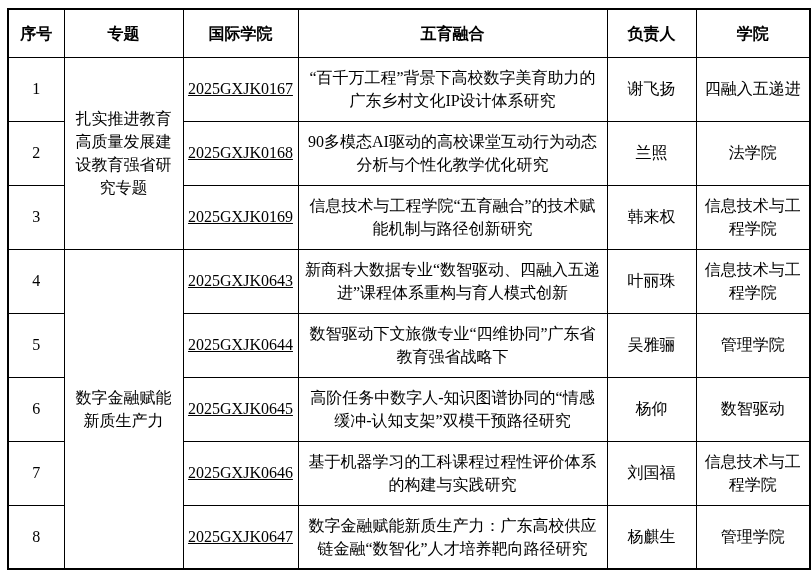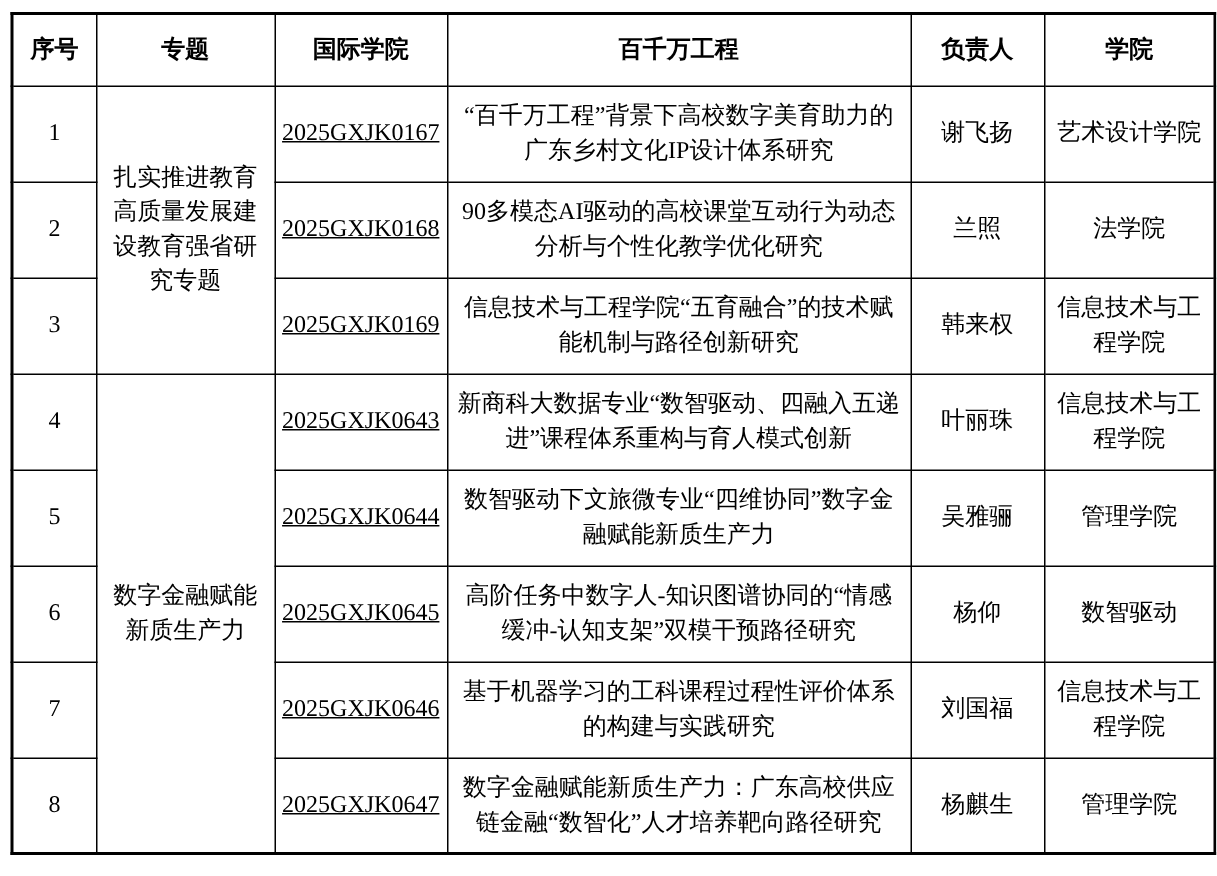--- a/index.html
+++ b/index.html
@@ -86,33 +86,33 @@
       <col style="width:115px">
       <col style="width:309px">
       <col style="width:89px">
       <col style="width:114px">
     </colgroup>
     <thead>
       <tr class="header-row">
         <th class="hdr">序号</th>
         <th class="hdr">专题</th>
         <th class="hdr">国际学院</th>
-        <th class="hdr">百千万工程</th>
+        <th class="hdr">五育融合</th>
         <th class="hdr">负责人</th>
         <th class="hdr">学院</th>
       </tr>
     </thead>
     <tbody>
       <tr class="body-row">
         <td class="no-cell">1</td>
         <td class="topic-cell" rowspan="3">扎实推进教育高质量发展建设教育强省研究专题</td>
         <td class="code-cell">2025GXJK0167</td>
         <td class="title-cell">“百千万工程”背景下高校数字美育助力的广东乡村文化IP设计体系研究</td>
         <td class="leader-cell">谢飞扬</td>
-        <td class="college-cell">艺术设计学院</td>
+        <td class="college-cell">四融入五递进</td>
       </tr>
       <tr class="body-row">
         <td class="no-cell">2</td>
         <td class="code-cell">2025GXJK0168</td>
         <td class="title-cell">90多模态AI驱动的高校课堂互动行为动态分析与个性化教学优化研究</td>
         <td class="leader-cell">兰照</td>
         <td class="college-cell">法学院</td>
       </tr>
       <tr class="body-row">
         <td class="no-cell">3</td>
@@ -125,21 +125,21 @@
         <td class="no-cell">4</td>
         <td class="topic-cell" rowspan="5">数字金融赋能新质生产力</td>
         <td class="code-cell">2025GXJK0643</td>
         <td class="title-cell">新商科大数据专业“数智驱动、四融入五递进”课程体系重构与育人模式创新</td>
         <td class="leader-cell">叶丽珠</td>
         <td class="college-cell">信息技术与工程学院</td>
       </tr>
       <tr class="body-row">
         <td class="no-cell">5</td>
         <td class="code-cell">2025GXJK0644</td>
-        <td class="title-cell">数智驱动下文旅微专业“四维协同”数字金融赋能新质生产力</td>
+        <td class="title-cell">数智驱动下文旅微专业“四维协同”广东省教育强省战略下</td>
         <td class="leader-cell">吴雅骊</td>
         <td class="college-cell">管理学院</td>
       </tr>
       <tr class="body-row">
         <td class="no-cell">6</td>
         <td class="code-cell">2025GXJK0645</td>
         <td class="title-cell">高阶任务中数字人-知识图谱协同的“情感缓冲-认知支架”双模干预路径研究</td>
         <td class="leader-cell">杨仰</td>
         <td class="college-cell">数智驱动</td>
       </tr>

